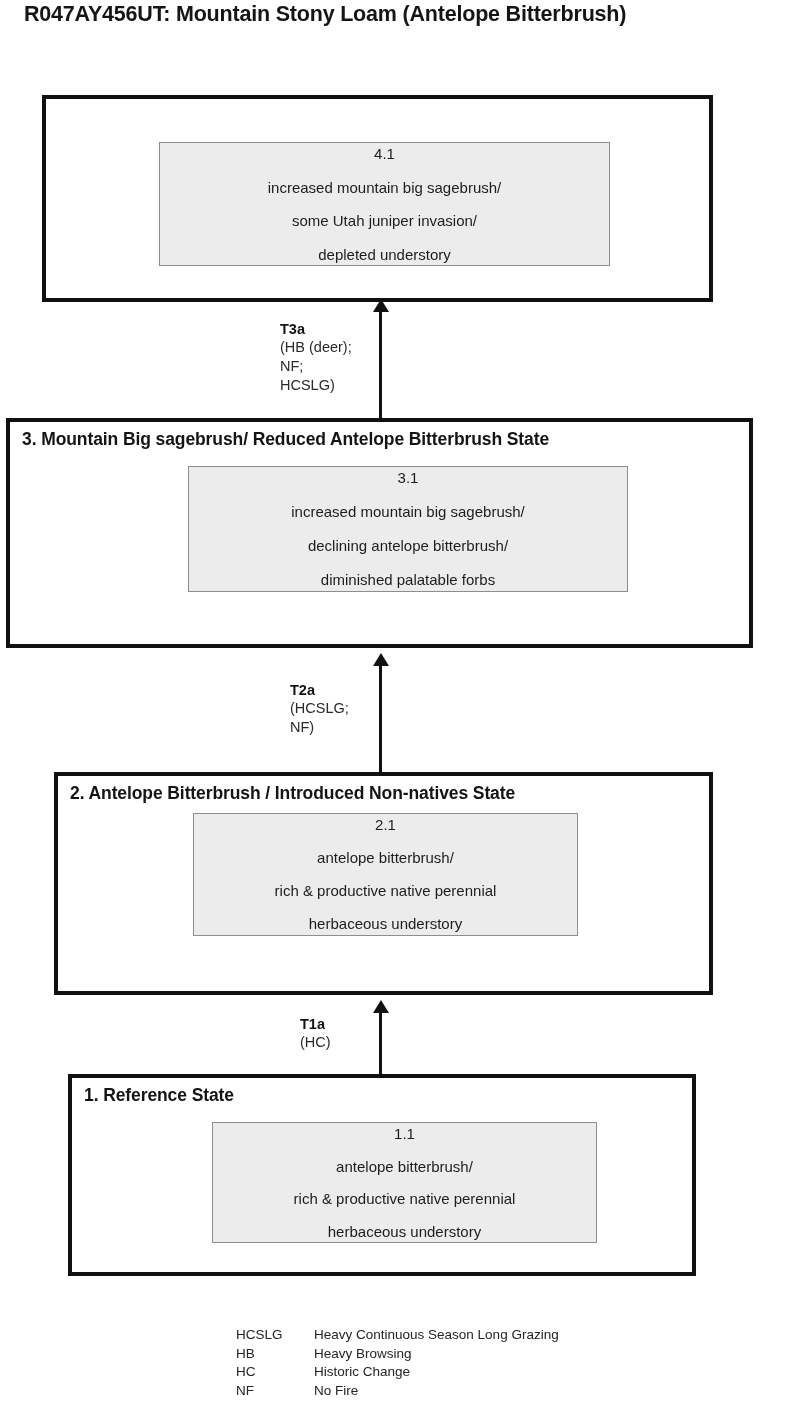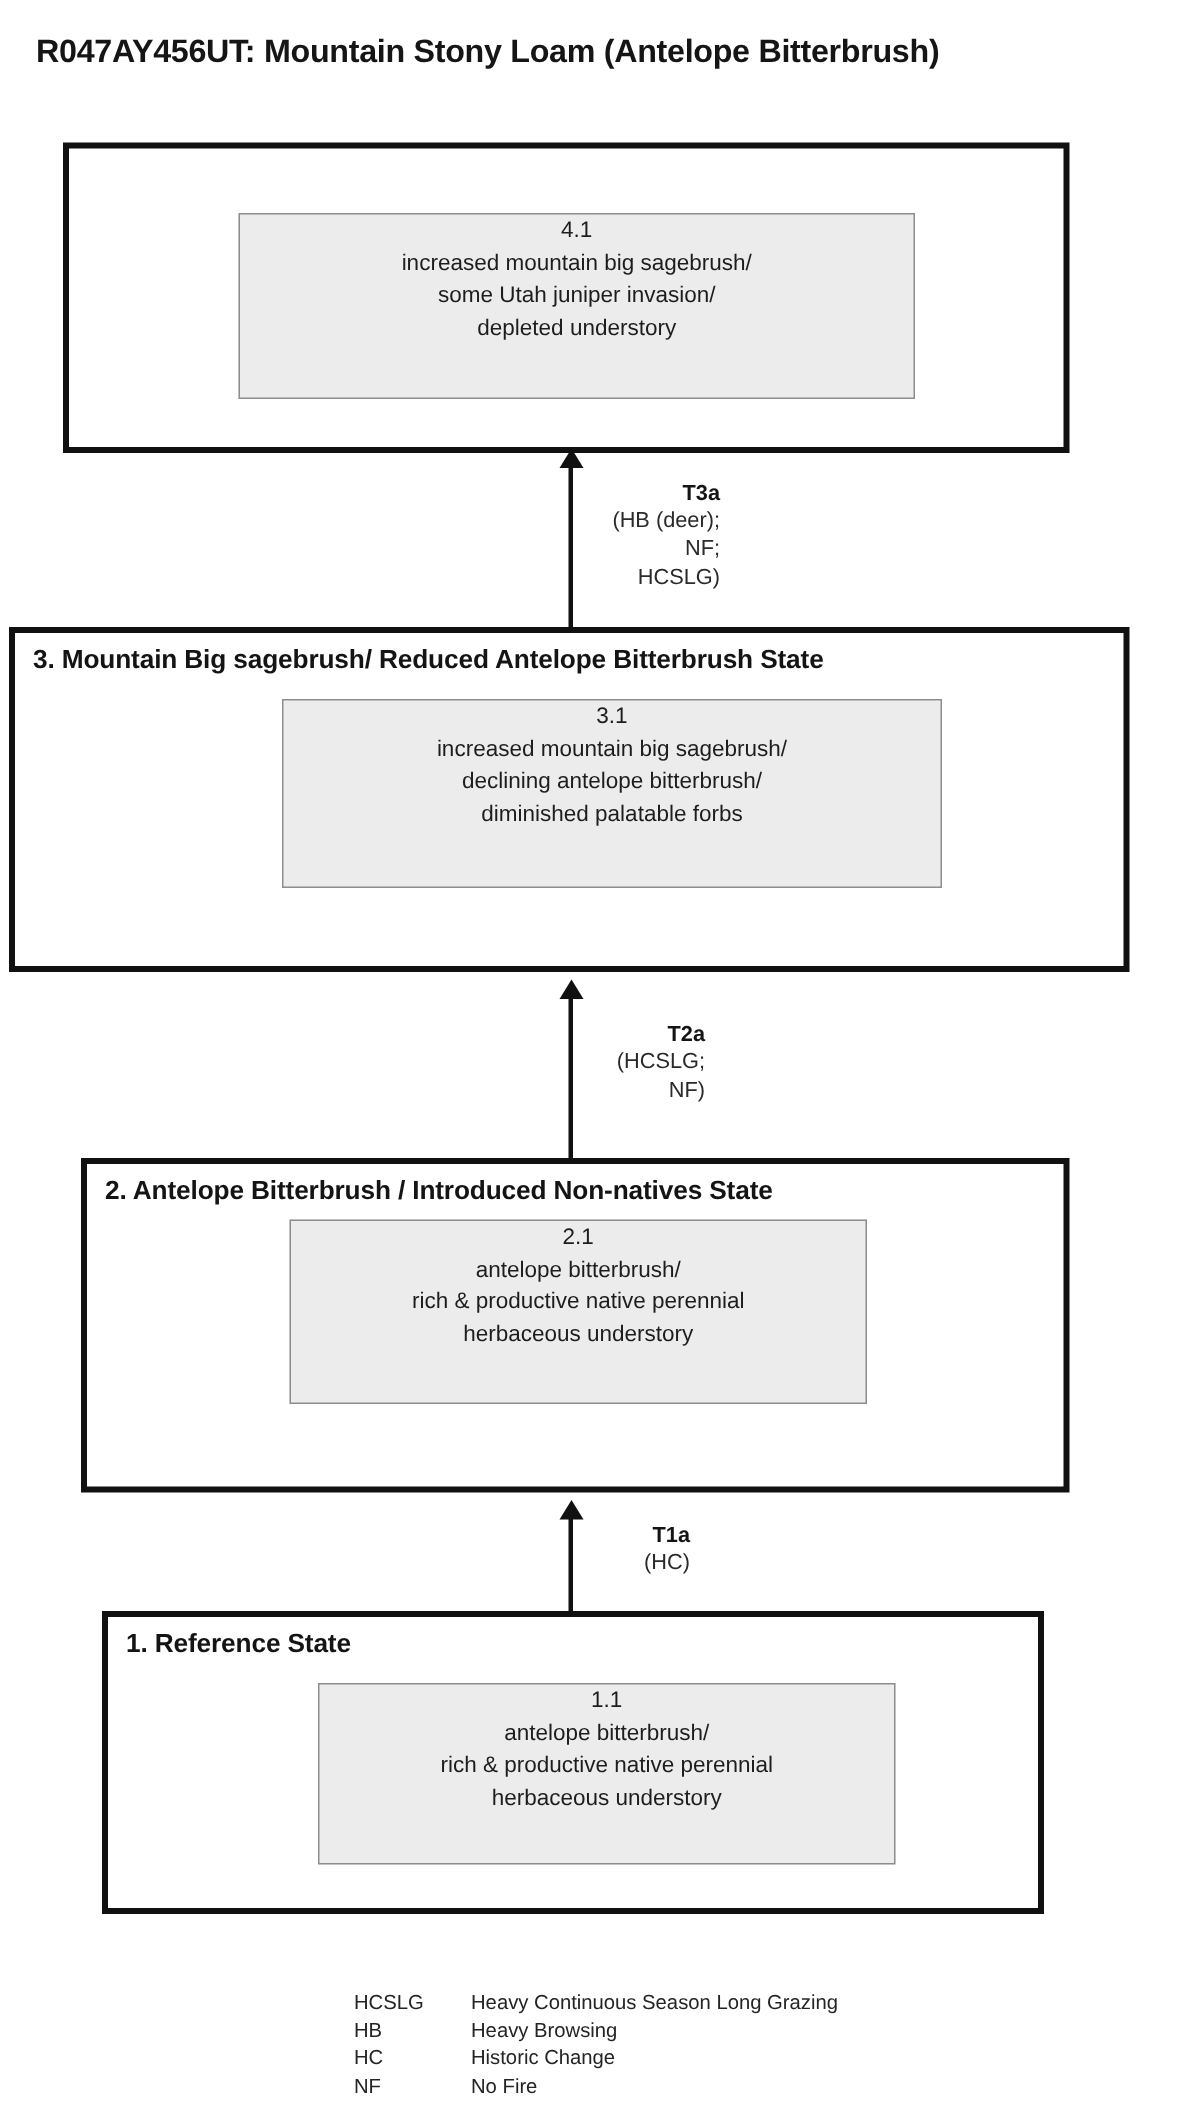--- a/index.html
+++ b/index.html
@@ -13,21 +13,21 @@
     position: relative;
     font-family: "Liberation Sans", sans-serif;
     color: #1a1a1a;
     overflow: hidden;
   }
 
   
   .page-title {
     position: absolute;
     left: 24px;
-    top: 22px;
+    top: 2px;
     width: 770px;
     font-size: 21.5px;
     font-weight: bold;
     letter-spacing: -0.2px;
     color: #151515;
     white-space: nowrap;
   }
 
   
   .state-box {
@@ -49,21 +49,21 @@
 
   
   .phase-box {
     position: absolute;
     box-sizing: border-box;
     background: #ececec;
     border: 1.5px solid #8d8d8d;
     display: flex;
     flex-direction: column;
     align-items: center;
-    justify-content: flex-start;
+    justify-content: space-between;
     text-align: center;
   }
   .phase-line {
     font-size: 15px;
     line-height: 21.5px;
     color: #1d1d1d;
     white-space: nowrap;
   }
 
   
@@ -75,21 +75,21 @@
   .arrow-head {
     position: absolute;
     width: 0;
     height: 0;
     border-left: 8px solid transparent;
     border-right: 8px solid transparent;
     border-bottom: 13px solid #111111;
   }
   .transition-label {
     position: absolute;
-    text-align: right;
+    text-align: left;
     white-space: nowrap;
   }
   .transition-code {
     font-size: 14.5px;
     font-weight: bold;
     line-height: 18px;
     color: #141414;
   }
   .transition-driver {
     font-size: 14.5px;

